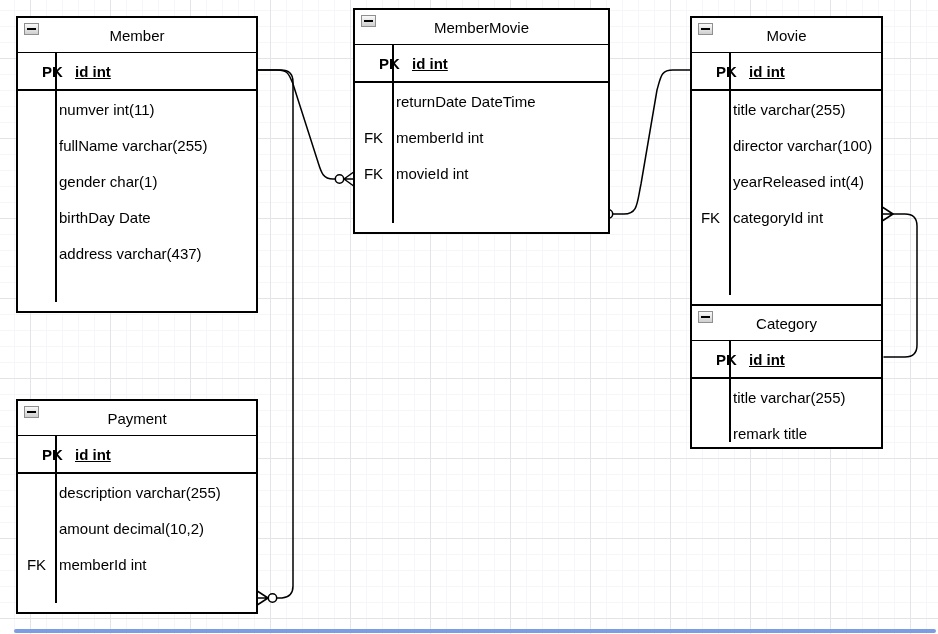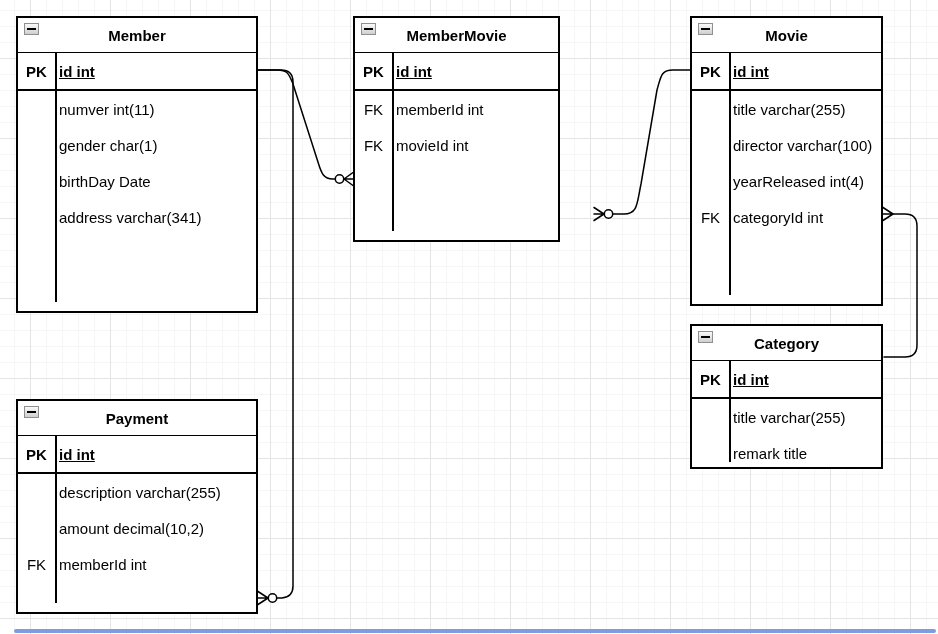--- a/index.html
+++ b/index.html
@@ -21,46 +21,46 @@
   .entity{
     position:absolute;
     background:#ffffff;
     border:2px solid #000000;
     box-sizing:border-box;
     display:flex;flex-direction:column;
     overflow:hidden;
     color:#000000;
   }
   #entity-member     {left:16px;  top:16px;  width:242px; height:297px;}
-  #entity-membermovie{left:353px; top:16px;  width:207px; height:226px;}
+  #entity-membermovie{left:353px; top:8px;  width:257px; height:226px;}
   #entity-movie      {left:690px; top:16px;  width:193px; height:290px;}
-  #entity-category   {left:690px; top:304px; width:193px; height:145px;margin-top:20px;}
+  #entity-category   {left:690px; top:304px; width:193px; height:145px;}
   #entity-payment    {left:16px;  top:399px; width:242px; height:215px;}
   .entity-header{
     position:relative;
     height:34px;min-height:34px;
     border-bottom:1.5px solid #000;
     display:flex;align-items:center;justify-content:center;
-    font-weight:700;font-size:15px;
+    font-weight:400;font-size:15px;
   }
   .collapse-icon{
     position:absolute;left:6px;top:5px;
     width:15px;height:12px;box-sizing:border-box;
     background:linear-gradient(#fafafa,#cfcfcf);
     border:1px solid #8f8f8f;
     display:flex;align-items:center;justify-content:center;
     cursor:pointer;
   }
   .collapse-icon::after{content:"";display:block;width:9px;height:2px;background:#000;}
   .entity-body{position:relative;flex:1;}
   .col-divider{position:absolute;left:37px;top:0;bottom:9px;width:1.5px;background:#000;}
   .row{display:flex;height:36px;min-height:36px;align-items:center;font-size:15px;box-sizing:border-box;}
   .row.pk-row{border-bottom:2px solid #000;height:38px;min-height:38px;}
   .cell-key{width:37px;min-width:37px;text-align:center;}
-  .row.pk-row .cell-key{font-weight:700;}
+  .row.pk-row .cell-key{font-weight:700;padding-left:16px;}
   .row.pk-row .cell-field span{font-weight:700;text-decoration:underline;}
   .cell-field{padding-left:4px;white-space:nowrap;}
   #hscrollbar{
     position:absolute;left:14px;top:629px;width:922px;height:4px;
     border-radius:2px;
   }
 </style>
 </head>
 <body>
 
@@ -97,43 +97,51 @@
         <div class="row pk-row">
           <div class="cell-key">PK</div>
           <div class="cell-field"><span>id int</span></div>
         </div>
         <div class="row">
           <div class="cell-key"></div>
           <div class="cell-field"><span>numver int(11)</span></div>
         </div>
         <div class="row">
           <div class="cell-key"></div>
+          <div class="cell-field"><span>fullName varchar(255)</span></div>
+        </div>
+        <div class="row">
+          <div class="cell-key"></div>
           <div class="cell-field"><span>gender char(1)</span></div>
         </div>
         <div class="row">
           <div class="cell-key"></div>
           <div class="cell-field"><span>birthDay Date</span></div>
         </div>
         <div class="row">
           <div class="cell-key"></div>
-          <div class="cell-field"><span>address varchar(341)</span></div>
+          <div class="cell-field"><span>address varchar(437)</span></div>
         </div>
         <div class="col-divider"></div>
       </div>
   </div>
 
   <div class="entity" id="entity-membermovie">
     <div class="entity-header">
       <span class="collapse-icon"></span>
       <span>MemberMovie</span>
     </div>
     <div class="entity-body">
         <div class="row pk-row">
           <div class="cell-key">PK</div>
           <div class="cell-field"><span>id int</span></div>
+        </div>
+        <div class="row">
+          <div class="cell-key"></div>
+          <div class="cell-field"><span>returnDate DateTime</span></div>
         </div>
         <div class="row">
           <div class="cell-key">FK</div>
           <div class="cell-field"><span>memberId int</span></div>
         </div>
         <div class="row">
           <div class="cell-key">FK</div>
           <div class="cell-field"><span>movieId int</span></div>
         </div>
         <div class="col-divider"></div>

